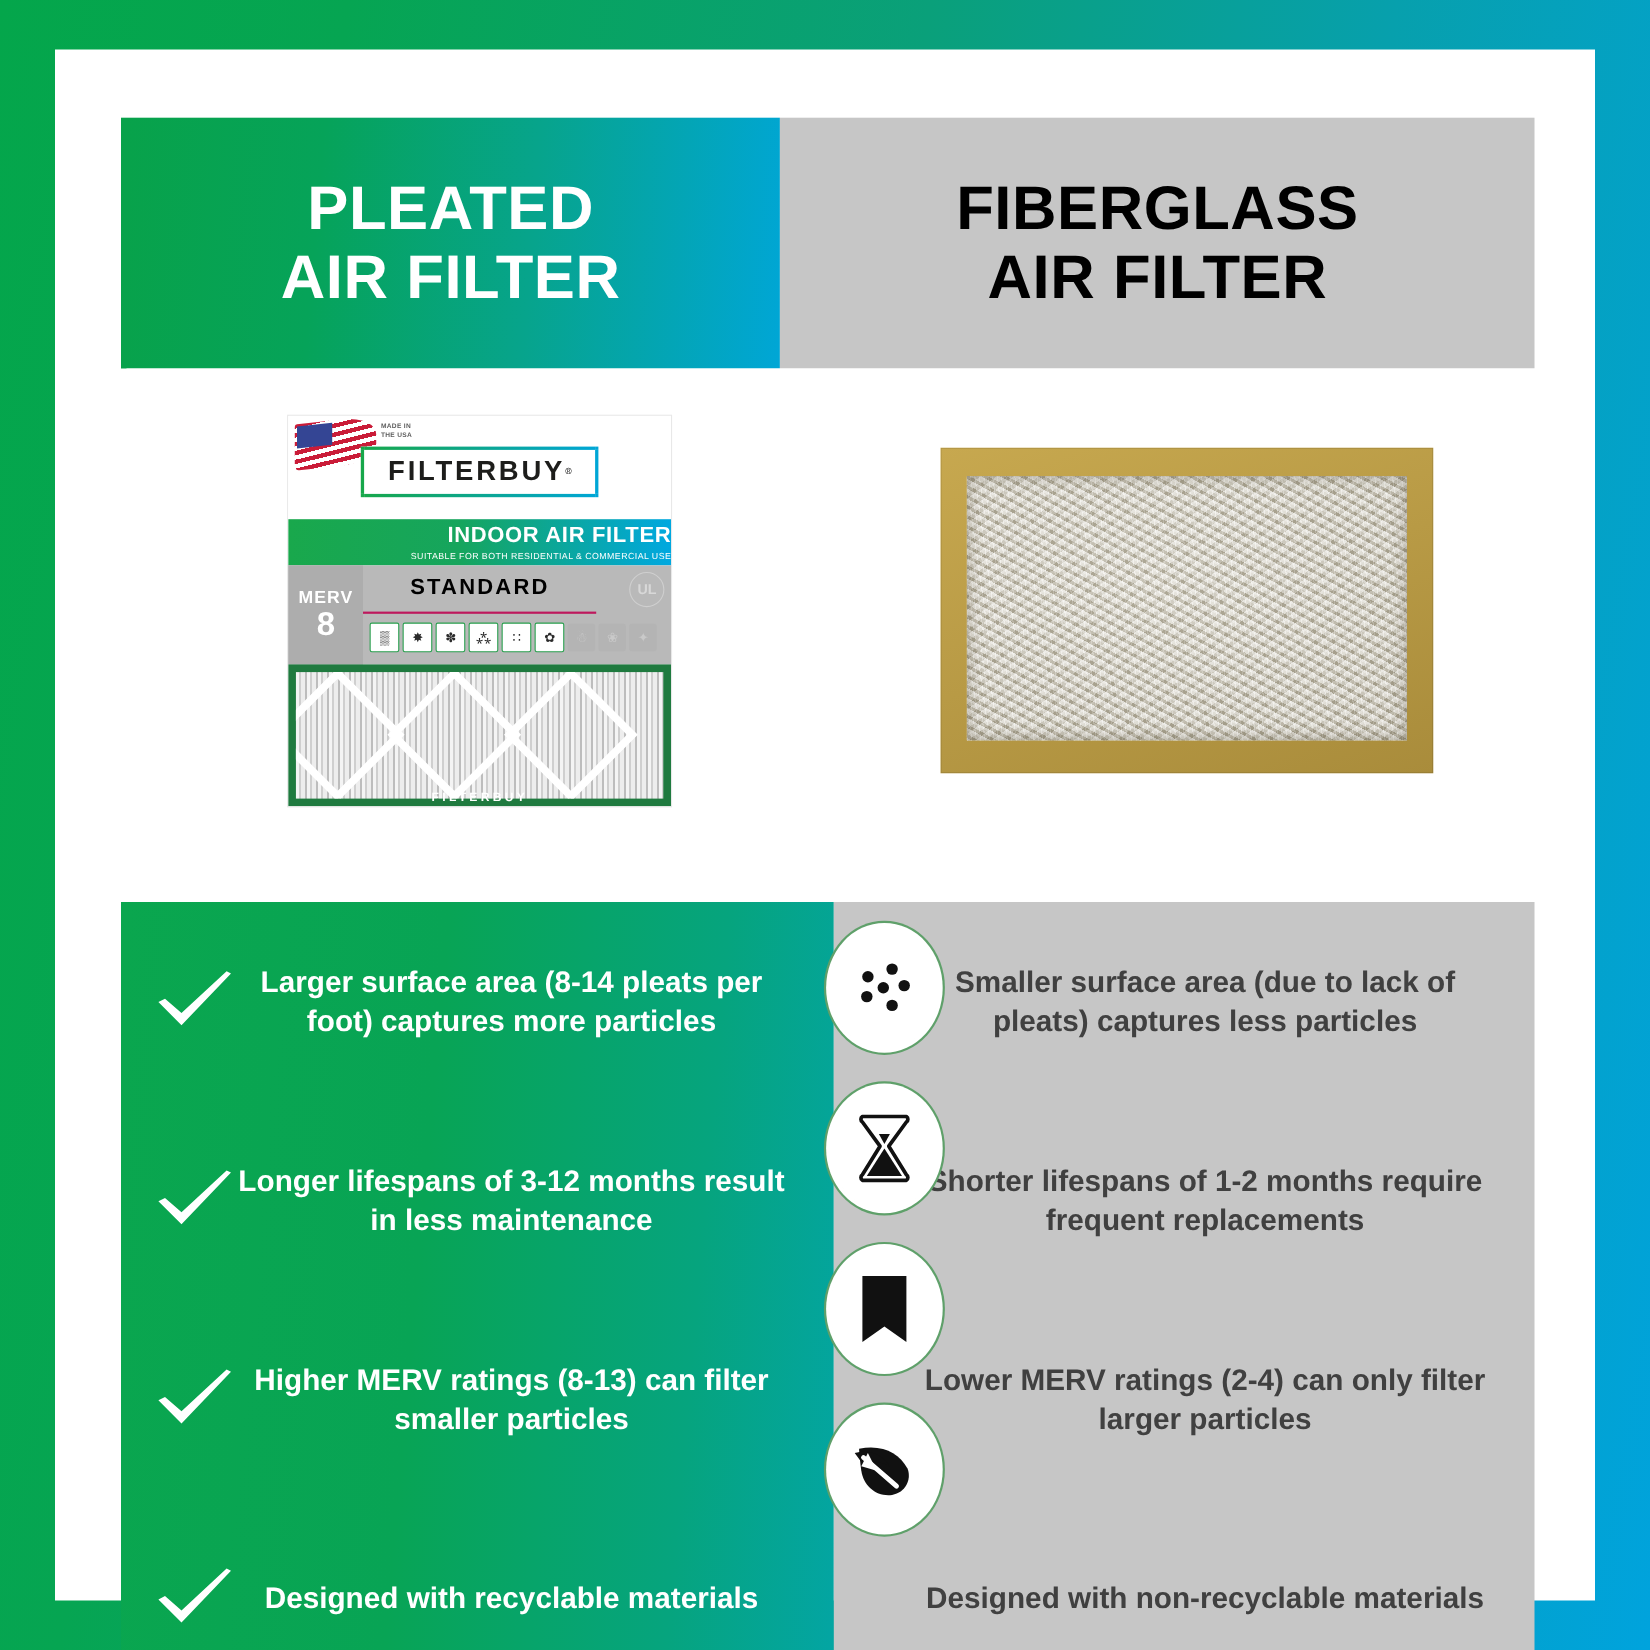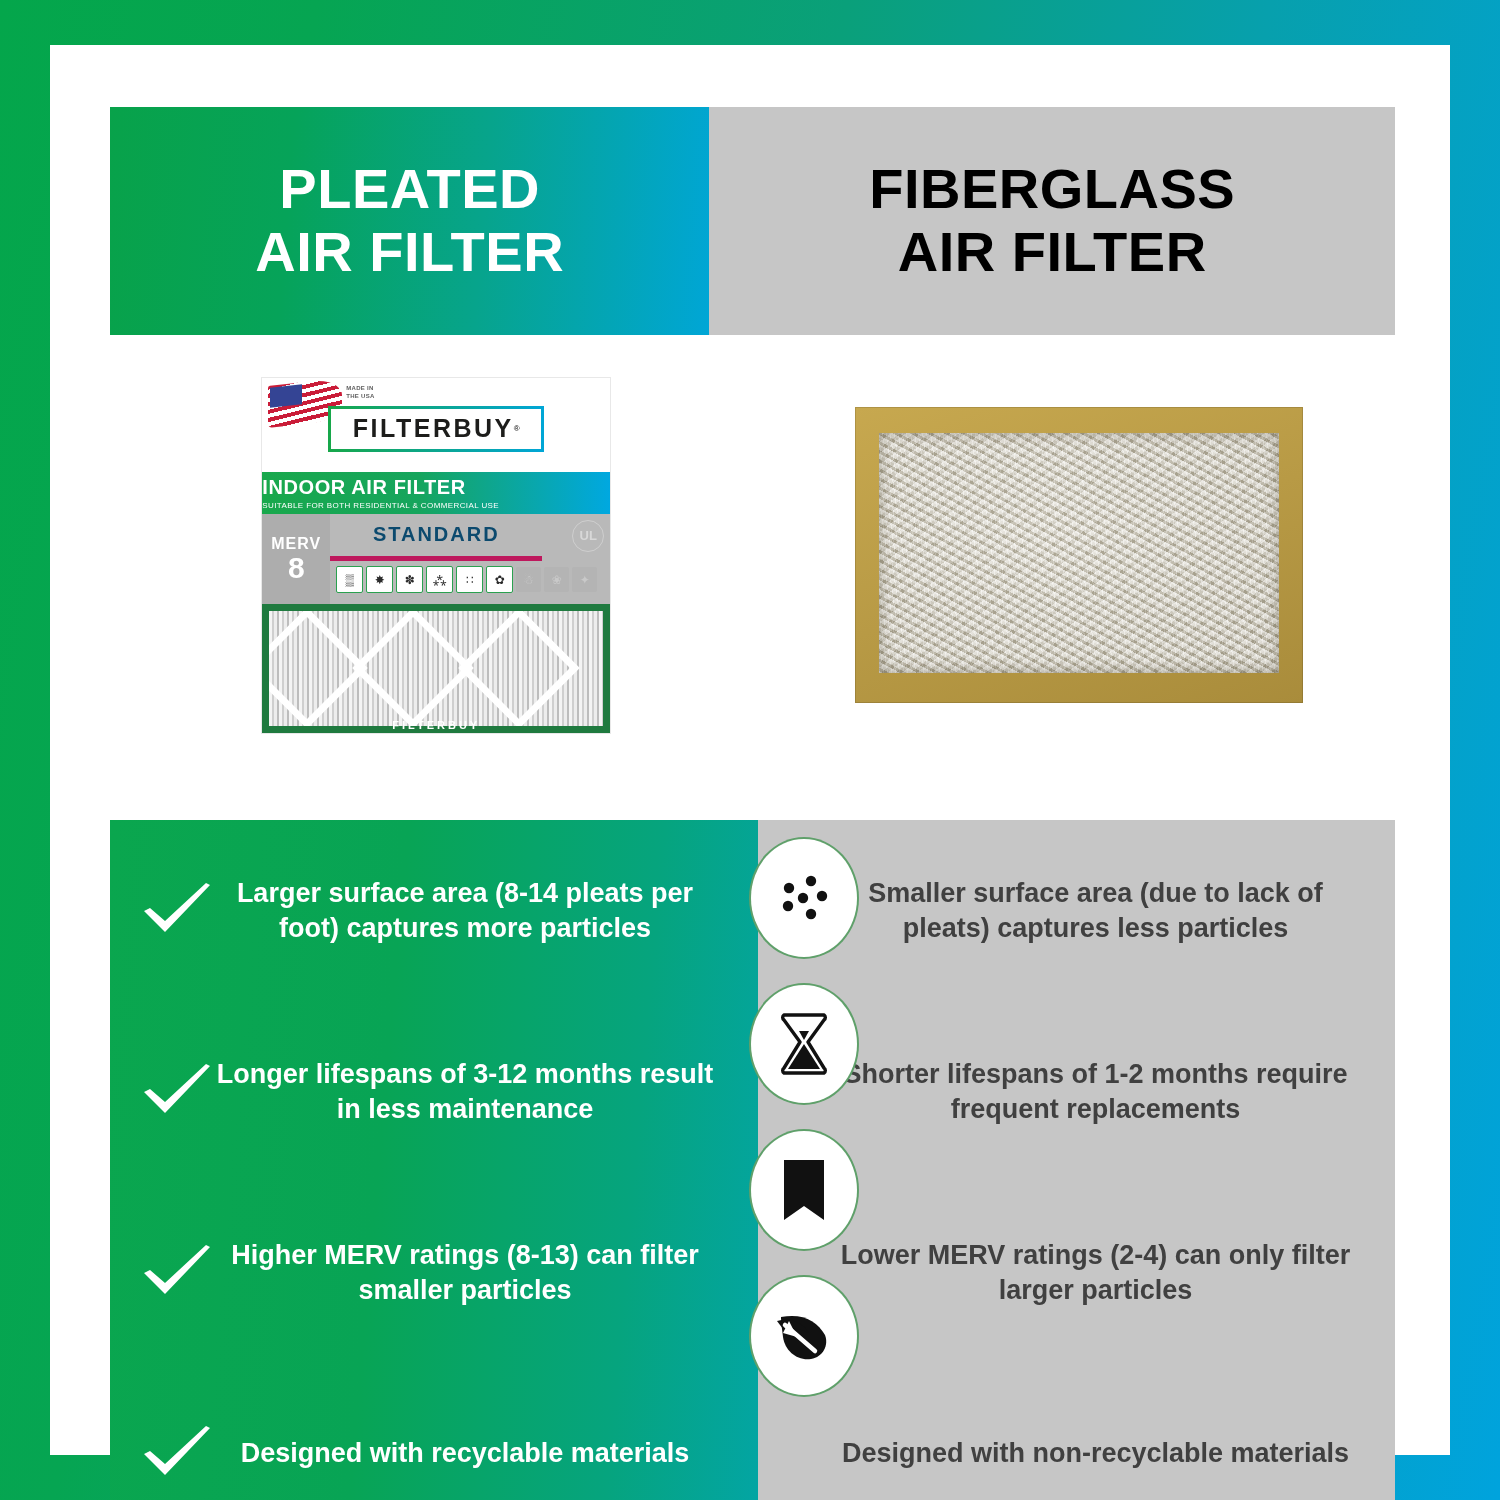--- a/index.html
+++ b/index.html
@@ -115,21 +115,21 @@
   #pack-logo-text {
     font-size: 25px; font-weight: bold; color: #1d1d1b;
     letter-spacing: 2.5px;
   }
   #pack-reg { font-size: 8px; vertical-align: super; }
   #pack-green-band {
     position: absolute; left: 0; top: 94px;
     width: 100%; height: 42px;
     background: linear-gradient(90deg, #19a84c 0%, #16a55d 45%, #00a8e0 100%);
     display: flex; flex-direction: column;
-    align-items: flex-start; justify-content: center;
+    align-items: flex-end; justify-content: center;
   }
   #pack-band-title {
     font-size: 20px; font-weight: bold; color: #ffffff; letter-spacing: .6px;
   }
   #pack-band-sub {
     font-size: 8px; font-weight: normal; color: #ffffff; letter-spacing: .4px;
     margin-top: 2px;
   }
   #pack-grey {
     position: absolute; left: 0; top: 136px;
@@ -142,22 +142,22 @@
     background: #adadad;
     display: flex; flex-direction: column;
     align-items: center; justify-content: center; color: #fff;
   }
   #pack-merv-label { font-size: 16px; font-weight: bold; letter-spacing: 1px; }
   #pack-merv-value { font-size: 30px; font-weight: bold; line-height: 1; }
   #pack-standard {
     position: absolute; left: 68px; top: 0;
     width: 212px; height: 42px;
     display: flex; align-items: center; justify-content: center;
-    color: #0c4a6e; font-size: 20px; font-weight: bold; letter-spacing: 2px;
-    border-bottom: 5px solid #be185d;
+    color: #000000; font-size: 20px; font-weight: bold; letter-spacing: 2px;
+    border-bottom: 2px solid #be185d;
   }
   #pack-ul {
     position: absolute; right: 6px; top: 6px;
     width: 30px; height: 30px; border-radius: 50%;
     border: 1px solid #cfcfcf; color: #d8d8d8;
     font-size: 13px; font-weight: bold;
     display: flex; align-items: center; justify-content: center;
   }
   #pack-icons {
     position: absolute; left: 74px; top: 46px;

